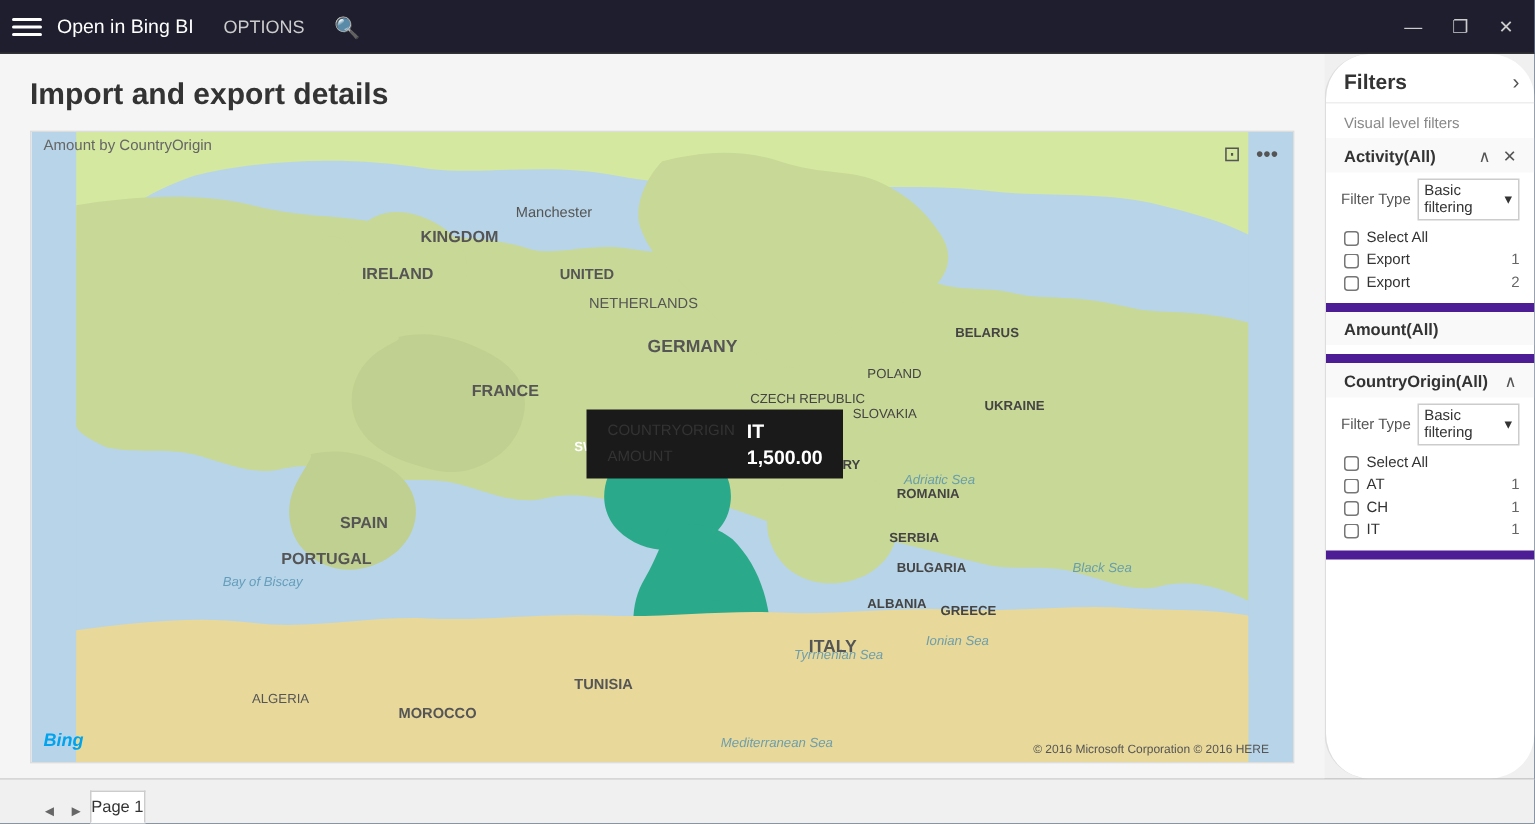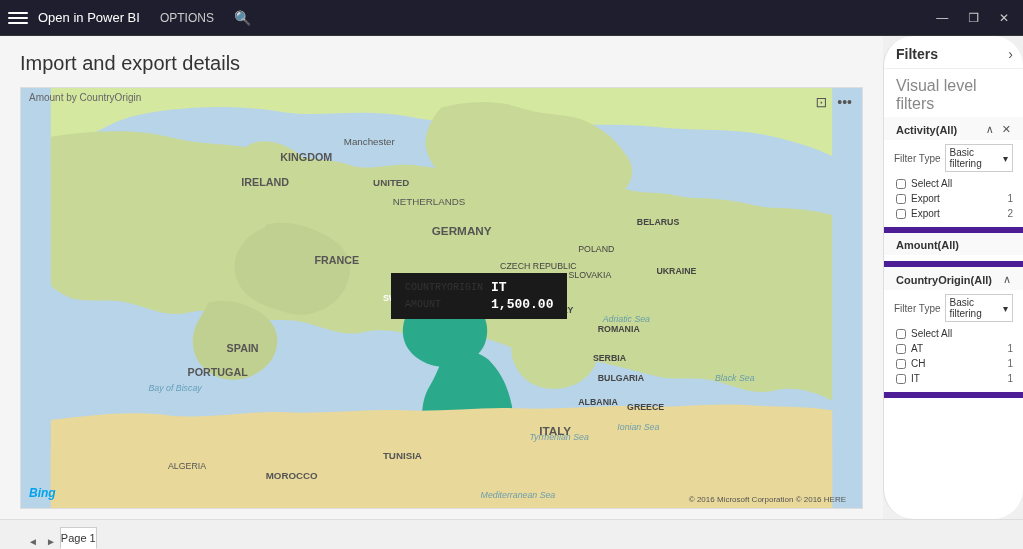--- a/index.html
+++ b/index.html
@@ -44,21 +44,21 @@
       flex: 1;
       background: #f5f5f5;
       display: flex;
       flex-direction: column;
       padding: 16px 20px 10px 20px;
       position: relative;
     }
 
     .report-title {
       font-size: 20px;
-      font-weight: 400;
+      font-weight: 700;
       color: #333;
       margin-bottom: 12px;
     }
 
     .visual-container {
       flex: 1;
       background: #fff;
       border: 1px solid #ddd;
       position: relative;
       overflow: hidden;
@@ -103,21 +103,21 @@
       position: absolute;
       top: 44%;
       left: 44%;
       background: #1a1a1a;
       color: #fff;
       font-size: 10px;
       padding: 6px 10px;
       z-index: 20;
       white-space: nowrap;
     }
-    .map-tooltip table { border-collapse: collapse; font-family: Liberation Mono, monospace; }
+    .map-tooltip table { border-collapse: collapse; }
     .map-tooltip td { padding: 1px 4px; font-size: 10px; }
     .map-tooltip .val { font-weight: bold; font-size: 13px; }
 
     
     .bing-logo {
       position: absolute;
       bottom: 8px; left: 8px;
       font-size: 11px; color: #555;
       font-style: italic;
       z-index: 10;
@@ -182,21 +182,21 @@
       border-bottom: 1px solid #eee;
     }
 
     .filters-header .collapse-btn {
       background: none; border: none; cursor: pointer;
       font-size: 14px; color: #555;
     }
 
     .visual-level-label {
       padding: 8px 12px 4px;
-      font-size: 16px;
+      font-size: 10px;
       color: #888;
       font-weight: 500;
     }
 
     .filter-section {
       border-bottom: 6px solid #4c1d95;
       padding-bottom: 6px;
     }
 
     .filter-section-header {
@@ -276,21 +276,21 @@
   </style>
 </head>
 <body>
 
 <div class="title-bar">
   <div class="hamburger">
     <span></span>
       <span></span>
       <span></span>
   </div>
-  <span class="app-name">Open in Power BI</span>
+  <span class="app-name">Open in Bing BI</span>
   <span class="options">OPTIONS</span>
   <span class="search-icon">🔍</span>
   <div class="window-controls">
     <button class="win-btn">—</button>
     <button class="win-btn">❐</button>
     <button class="win-btn close">✕</button>
   </div>
 </div>
 
 <div class="main-area">

